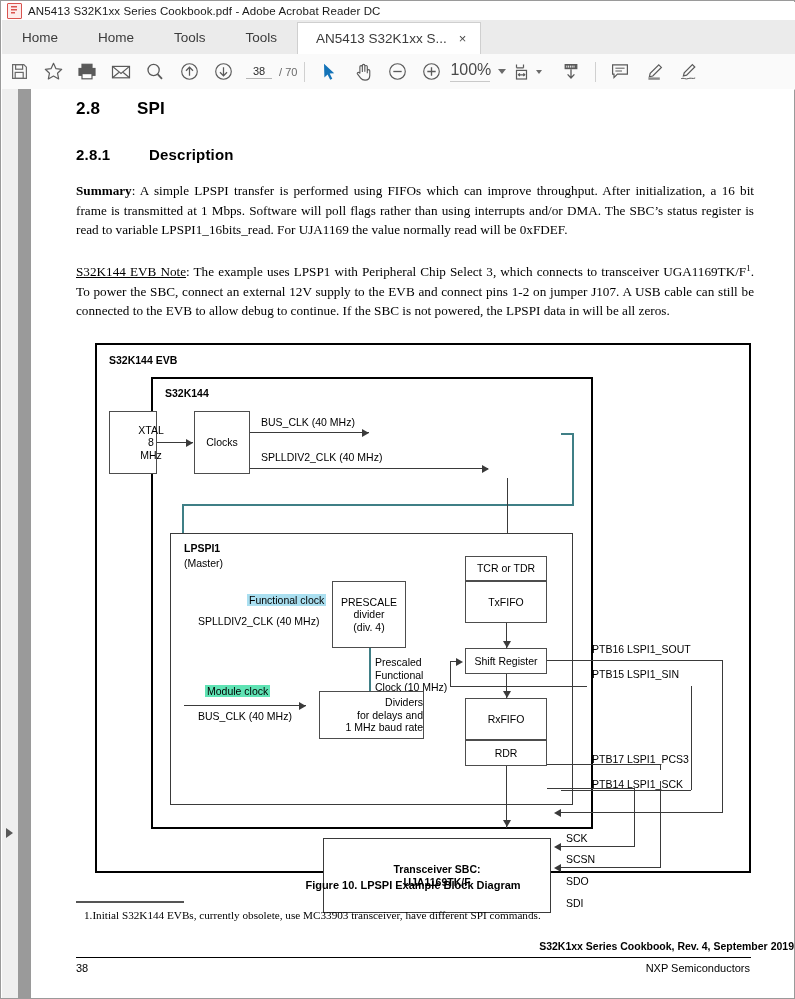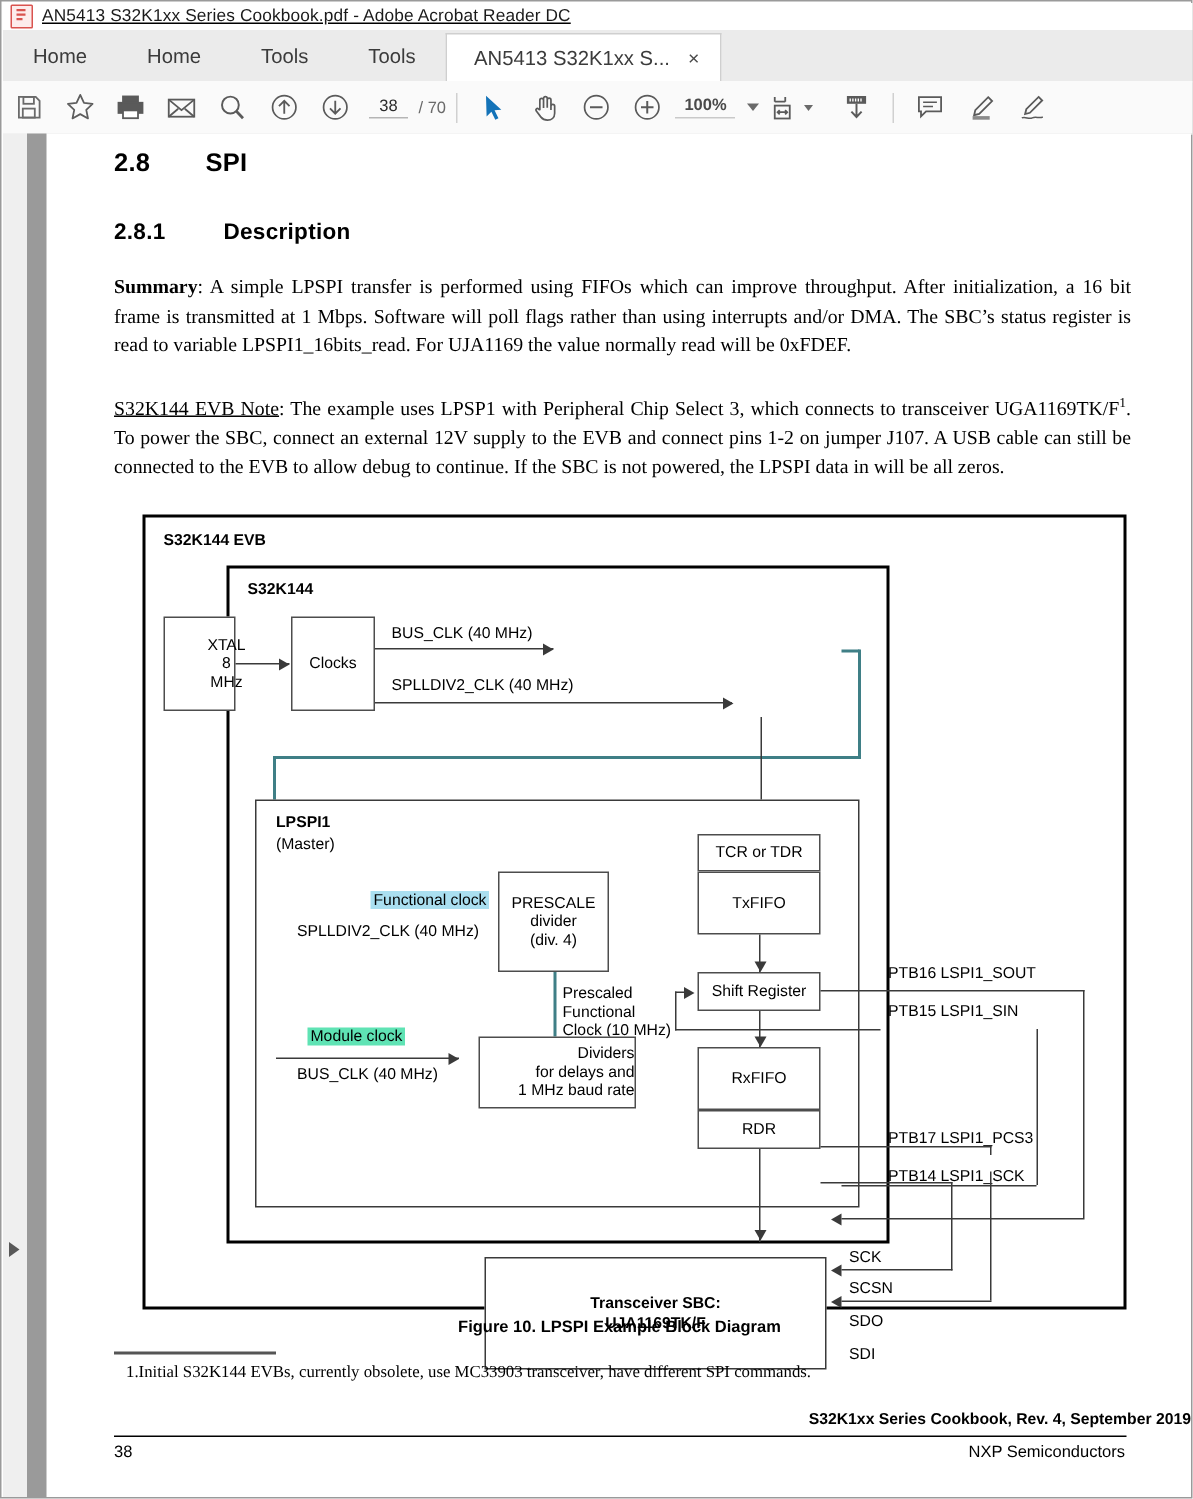--- a/index.html
+++ b/index.html
@@ -10,21 +10,21 @@
     -webkit-font-smoothing:antialiased;
   }
   .app{
     position:absolute;left:0;top:0;width:795px;height:999px;
     border:1px solid #9a9a9a;box-sizing:border-box;background:#ffffff;
   }
 
   
   .titlebar{
     position:absolute;left:1px;top:1px;width:793px;height:18px;
-    background:#ffffff;display:flex;align-items:center;text-decoration:underline;
+    background:#ffffff;display:flex;align-items:center;
   }
   .title-icon{
     width:13px;height:14px;margin-left:5px;margin-right:6px;
     border:1px solid #d9534f;border-radius:1px;background:#fdecec;
     position:relative;flex:none;
   }
   .title-icon:after{
     content:"";position:absolute;left:3px;top:2px;width:6px;height:9px;
     background:
       linear-gradient(#d9534f,#d9534f) 0 0/6px 1.5px no-repeat,
@@ -68,22 +68,22 @@
   .tb svg{display:block;}
   .sep{width:1px;height:20px;background:#d0d0d0;margin:0 7px;flex:none;}
   .pagebox{display:flex;align-items:center;margin-left:6px;font-size:11px;color:#3b3b3b;}
   .pagenum{
     width:26px;text-align:center;border-bottom:1px solid #b5b5b5;padding-bottom:1px;
     color:#2b2b2b;font-size:11px;
   }
   .pagetot{margin-left:7px;color:#6a6a6a;font-size:11px;}
   .zoombox{display:flex;align-items:center;margin-left:2px;}
   .zoomval{
-    font-size:11px;color:#4a4a4a;width:40px;text-align:center;
-    border-bottom:1px solid #c9c9c9;padding-bottom:2px;font-weight:bold;
+    font-size:16px;color:#4a4a4a;width:40px;text-align:center;
+    border-bottom:1px solid #c9c9c9;padding-bottom:2px;
   }
   .caret{
     width:0;height:0;border-left:4px solid transparent;border-right:4px solid transparent;
     border-top:5px solid #6a6a6a;margin-left:8px;
   }
   .caret.sm{border-left-width:3.5px;border-right-width:3.5px;border-top-width:4.5px;margin-left:3px;}
 
   
   .railwrap{
     position:absolute;left:1px;top:88px;width:30px;height:909px;background:#ffffff;

